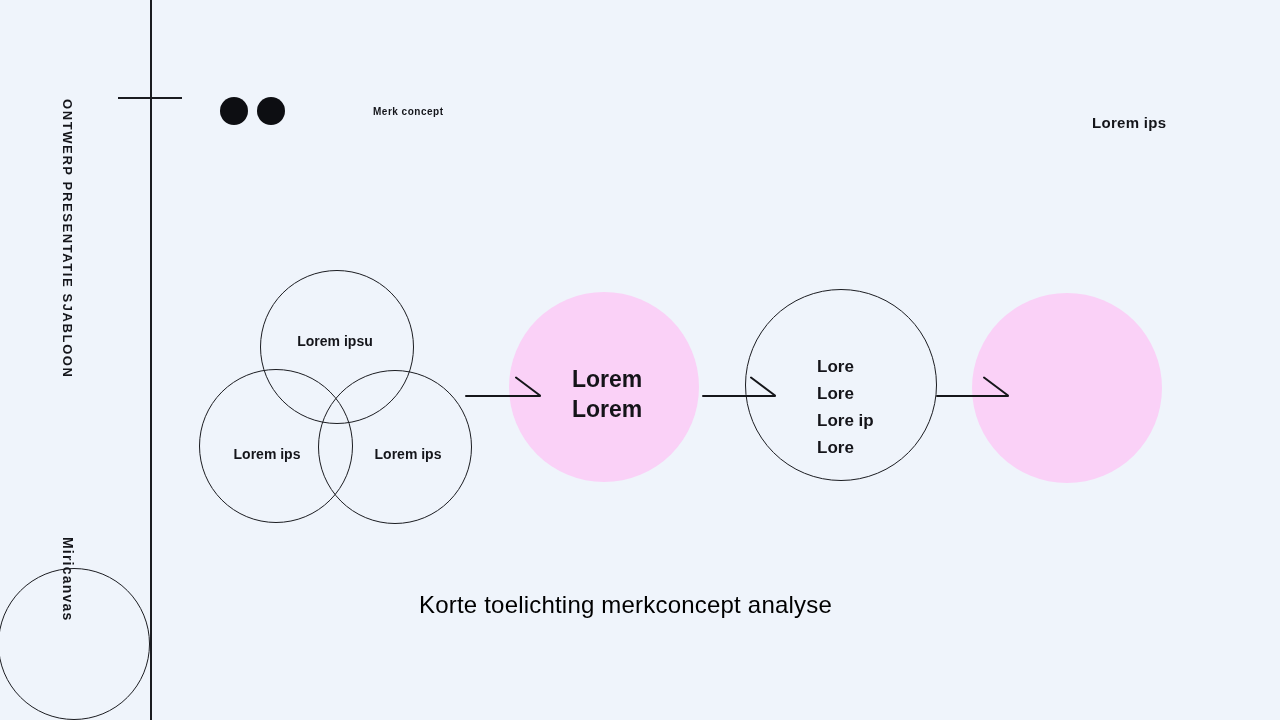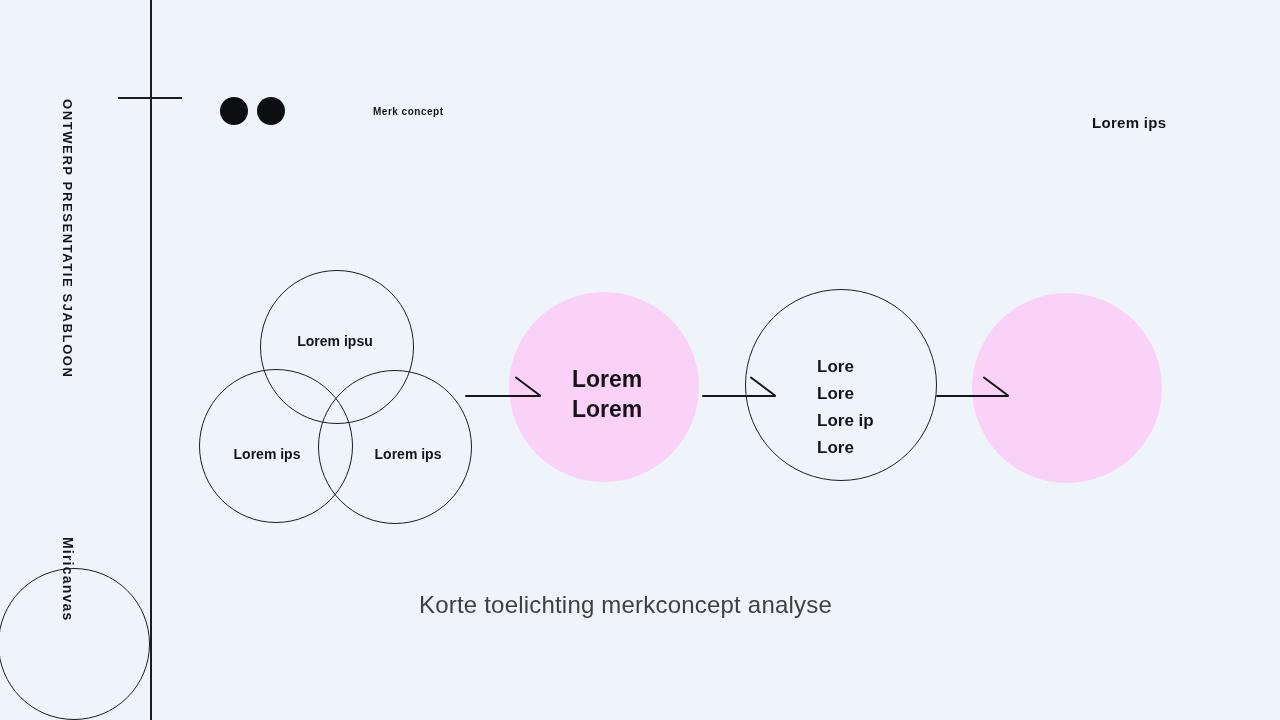--- a/index.html
+++ b/index.html
@@ -111,21 +111,21 @@
   
   .arrows {
     position: absolute; left: 0; top: 0;
     width: 1280px; height: 720px;
     pointer-events: none;
   }
   
   .caption {
     position: absolute; left: 419px; top: 591px;
     font-size: 24px; font-weight: 400;
-    color: #404040; letter-spacing: 0.2px;
+    color: #000000; letter-spacing: 0.2px;
   }
 </style>
 </head>
 <body>
 
 <div class="slide">
 
   <div class="vline"></div>
   <div class="htick"></div>
   <div class="vtext vtitle">ONTWERP PRESENTATIE SJABLOON</div>

